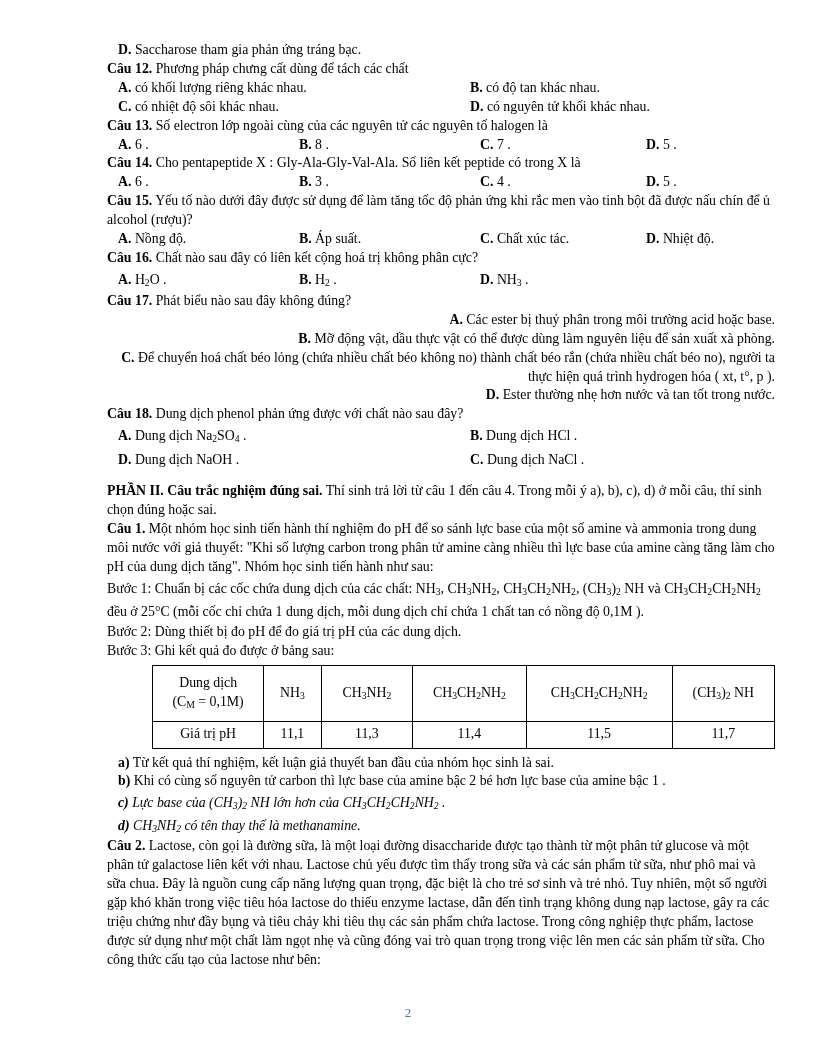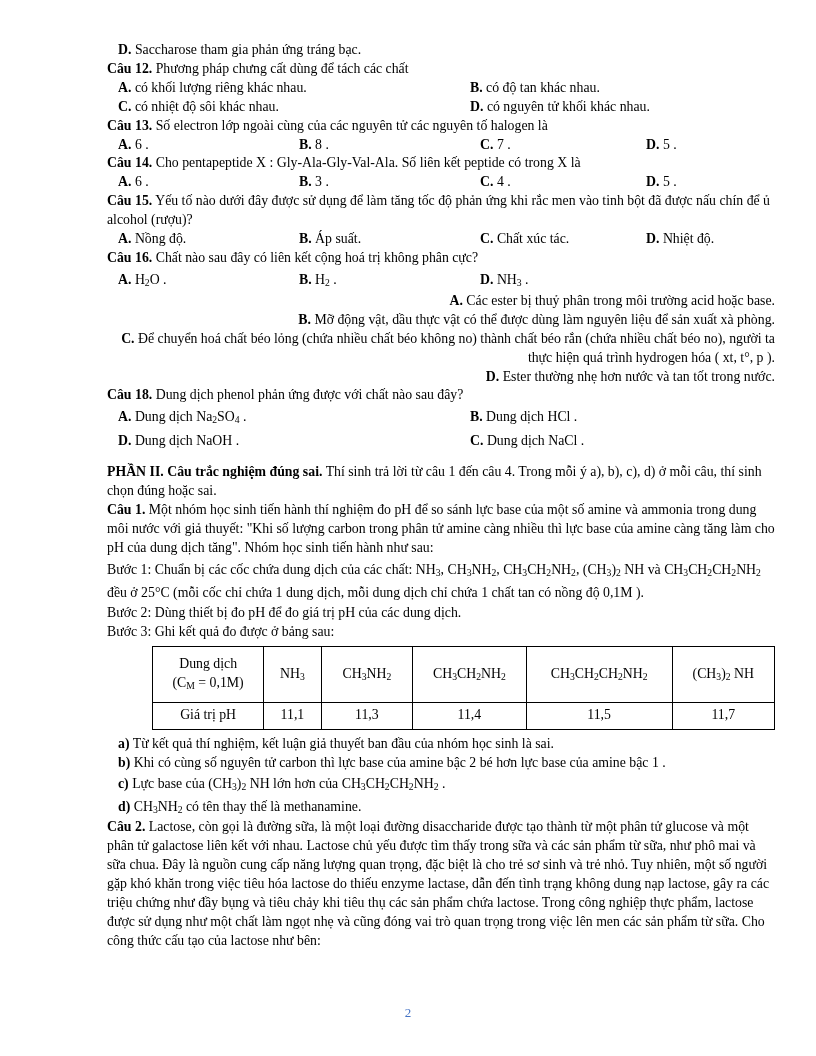--- a/index.html
+++ b/index.html
@@ -13,21 +13,21 @@
   b { font-weight:bold; }
   sub { font-size:0.7em; line-height:0; vertical-align:-0.25em; }
   .opt-stack { text-indent:11px; }
   .opts { padding-left:11px; }
   .opts.cols2 { display:grid; grid-template-columns:352px 1fr; }
   .opts.cols4 { display:grid; grid-template-columns:181px 181px 166px 1fr; }
   .opts.tall .opt { line-height:24px; }
   .opts.stack { padding-left:0;text-align:right; }
   .opts.stack .opt { text-indent:11px; }
   .stmt { text-indent:11px; }
-  .stmt.tallstmt { line-height:23px; }
+  .stmt.tallstmt { line-height:23px;font-style:italic; }
   .tallstep { line-height:23px; }
   .gap { height:10px; }
   .ph-table { border-collapse:collapse; table-layout:fixed; margin:4px 0 5px 45px; }
   .ph-table td {
     border:1.6px solid #000; text-align:center; vertical-align:middle;
     padding:1px 2px; overflow:hidden;
   }
   .ph-table tr.hdr { height:56px; }
   .ph-table tr.val { height:27px; }
   .c0 { width:113px; } .c1 { width:55px; } .c2 { width:90px; }
@@ -77,20 +77,21 @@
       <p class="opt"><b>D.</b> <span>Nhiệt độ.</span></p>
     </div>
 
     <p class="q"><b>Câu 16.</b> <span>Chất nào sau đây có liên kết cộng hoá trị không phân cực?</span></p>
     <div class="opts cols4 tall">
       <p class="opt"><b>A.</b> <span>H<sub>2</sub>O .</span></p>
       <p class="opt"><b>B.</b> <span>H<sub>2</sub> .</span></p>
       <p class="opt"><b>D.</b> <span>NH<sub>3</sub> .</span></p>
     </div>
 
+    <p class="q"><b>Câu 17.</b> <span>Phát biểu nào sau đây không đúng?</span></p>
     <div class="opts stack">
       <p class="opt"><b>A.</b> <span>Các ester bị thuỷ phân trong môi trường acid hoặc base.</span></p>
       <p class="opt"><b>B.</b> <span>Mỡ động vật, dầu thực vật có thể được dùng làm nguyên liệu để sản xuất xà phòng.</span></p>
       <p class="opt"><b>C.</b> <span>Để chuyển hoá chất béo lỏng (chứa nhiều chất béo không no) thành chất béo rắn (chứa nhiều chất béo no), người ta thực hiện quá trình hydrogen hóa ( xt, t°, p ).</span></p>
       <p class="opt"><b>D.</b> <span>Ester thường nhẹ hơn nước và tan tốt trong nước.</span></p>
     </div>
 
     <p class="q"><b>Câu 18.</b> <span>Dung dịch phenol phản ứng được với chất nào sau đây?</span></p>
     <div class="opts cols2 tall">
       <p class="opt"><b>A.</b> <span>Dung dịch Na<sub>2</sub>SO<sub>4</sub> .</span></p>

